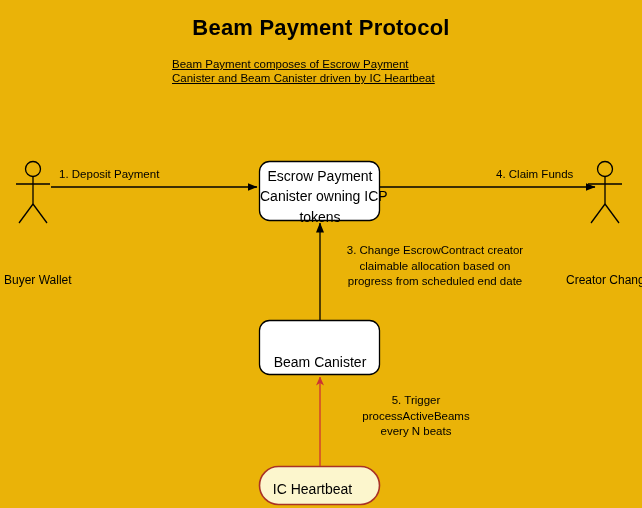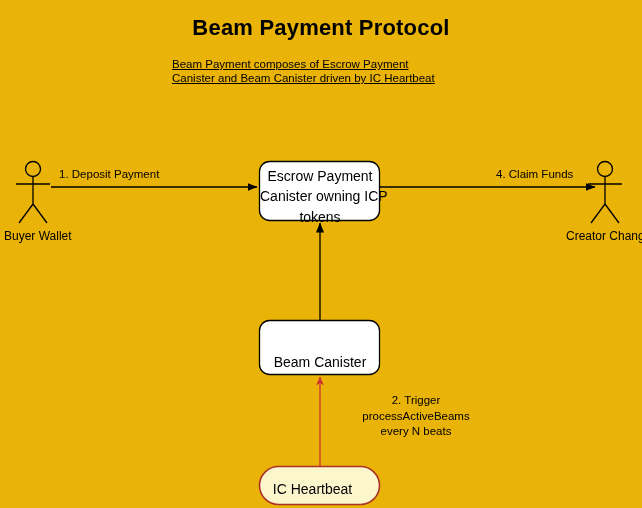--- a/index.html
+++ b/index.html
@@ -87,20 +87,21 @@
     top: 243px;
     width: 196px;
   }
   #label-step2 {
     left: 356px;
     top: 393px;
     width: 120px;
   }
   .actor-label {
     font-size: 12px;
+    margin-top: 44px;
   }
   #buyer-wallet-label {
     left: 4px;
     top: 229px;
   }
   #creator-wallet-label {
     left: 566px;
     top: 229px;
   }
 </style>
@@ -154,21 +155,24 @@
   <div class="txt" id="diagram-subtitle">Beam Payment composes of Escrow Payment
 Canister and Beam Canister driven by IC Heartbeat</div>
 
   <div class="txt box-label" id="escrow-label">Escrow Payment
 Canister owning ICP
 tokens</div>
   <div class="txt box-label" id="beam-label">Beam Canister</div>
   <div class="txt box-label" id="heartbeat-label">IC Heartbeat</div>
 
   <div class="txt edge-label" id="label-step1">1. Deposit Payment</div>
-  <div class="txt edge-label" id="label-step2">2. Trigger
+  <div class="txt edge-label" id="label-step2">5. Trigger
 processActiveBeams
 every N beats</div>
+  <div class="txt edge-label" id="label-step3">3. Change EscrowContract creator
+claimable allocation based on
+progress from scheduled end date</div>
   <div class="txt edge-label" id="label-step4">4. Claim Funds</div>
 
   <div class="txt actor-label" id="buyer-wallet-label">Buyer Wallet</div>
   <div class="txt actor-label" id="creator-wallet-label">Creator Change</div>
 
 </div>
 
 </body></html>

